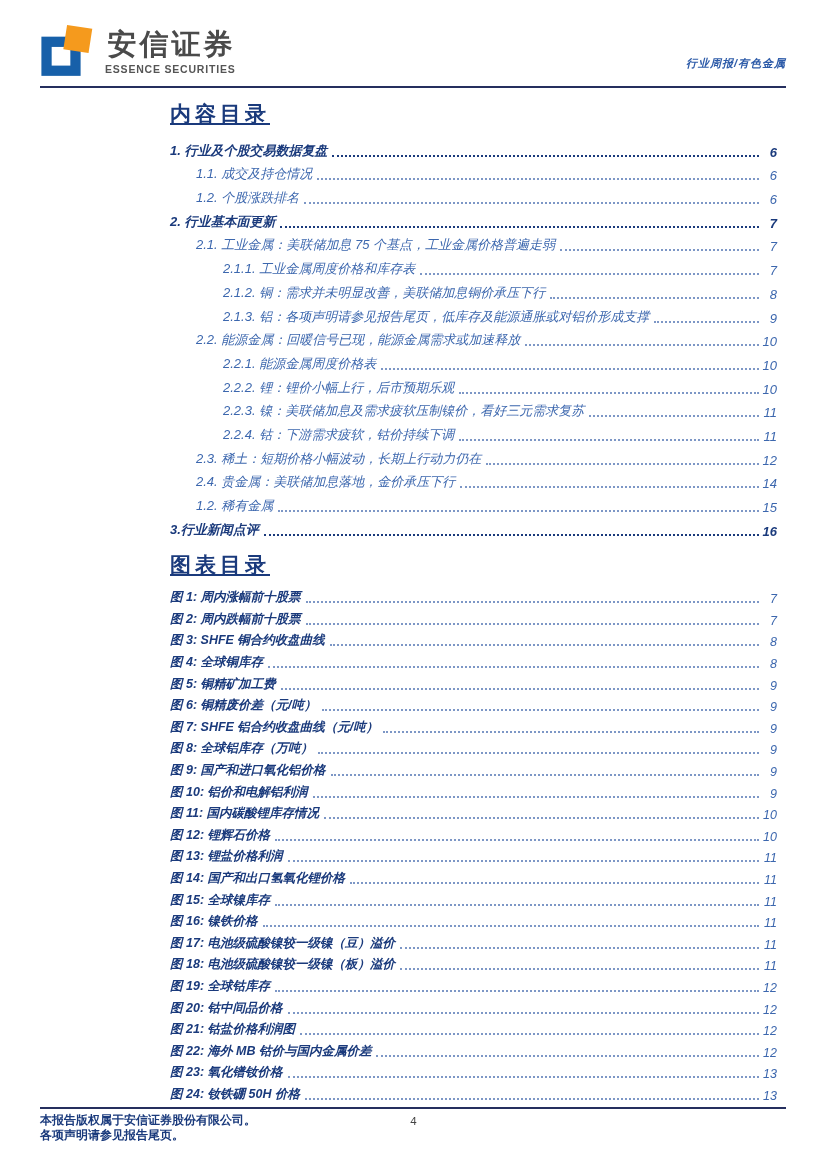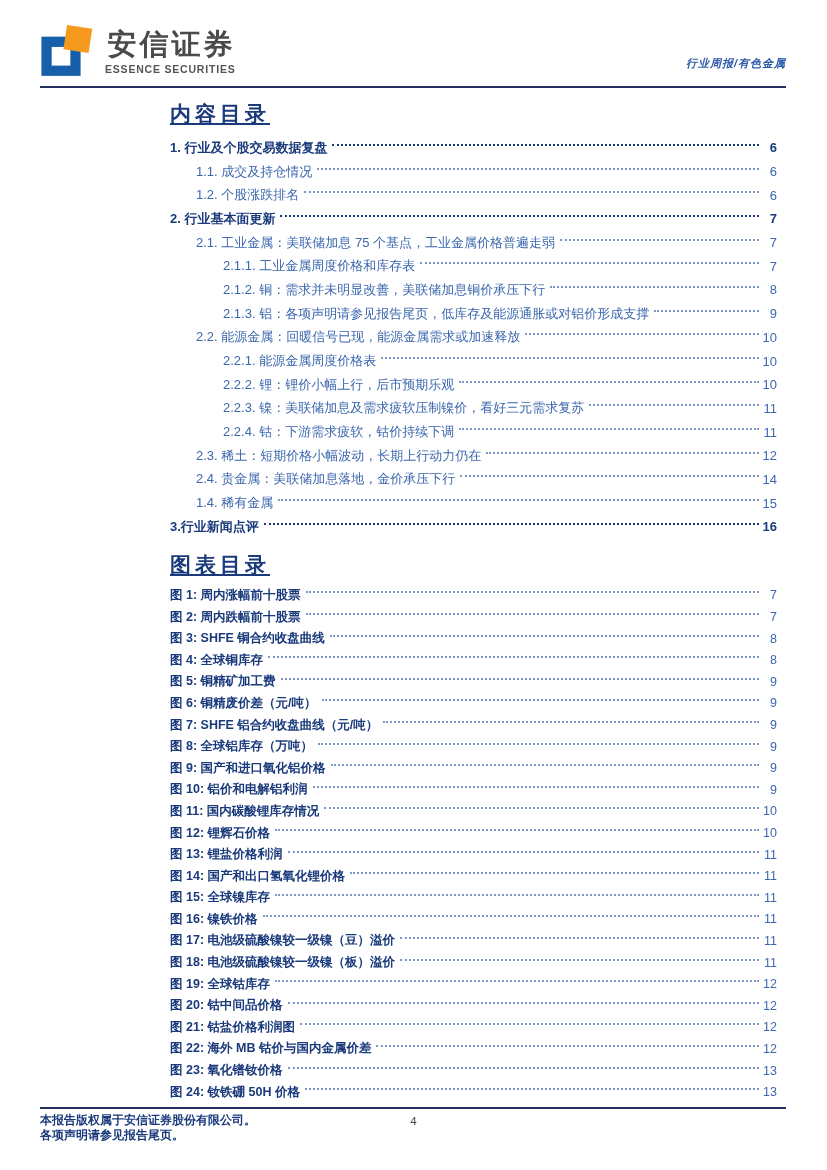--- a/index.html
+++ b/index.html
@@ -19,21 +19,21 @@
   .logo-mark{width:56px;height:58px;display:block;}
   .brand-text{margin-left:9px;}
   .brand-cn{font-size:29px;font-weight:700;color:#4a4a4a;letter-spacing:3px;line-height:1;margin-top:6px;}
   .brand-en{font-size:10.5px;font-weight:700;color:#555;letter-spacing:0.8px;margin-top:4px;}
   .report-type{position:absolute;right:41px;top:56px;font-size:11px;font-weight:700;font-style:italic;color:#2d5ba9;letter-spacing:1px;}
   .header-rule{position:absolute;left:40px;right:41px;top:86px;height:2px;background:var(--rule);}
   
   main{position:absolute;left:170px;right:50px;top:103px;}
   .toc-title{font-size:21px;font-weight:800;color:var(--navy);letter-spacing:4px;line-height:21px;margin:0 0 12px 0;text-decoration:underline;}
   .fig-title{margin-top:15px;margin-bottom:10px;}
-  .row{display:flex;align-items:center;height:23.7px;font-size:13px;color:var(--blue);}
+  .row{display:flex;align-items:flex-end;height:23.7px;font-size:13px;color:var(--blue);font-style:italic;}
   .row .lab{white-space:nowrap;}
   .row .dots{flex:1;margin:0 3px 0 5px;border-bottom:2px dotted var(--dots);transform:translateY(-3px);min-width:10px;}
   .row .pg{min-width:15px;text-align:right;}
   .lvl2{padding-left:26px;}
   .lvl3{padding-left:53px;}
   .b{color:var(--navy);font-weight:700;}
   .b .dots{border-bottom-color:var(--navy);}
   .fig{height:21.6px;font-size:12.5px;}
   .fig .lab{color:var(--navy);font-weight:700;}
   
@@ -131,21 +131,21 @@
           <span class="lab">2.3. 稀土：短期价格小幅波动，长期上行动力仍在</span>
           <span class="dots"></span>
           <span class="pg">12</span>
         </div>
         <div class="row lvl2">
           <span class="lab">2.4. 贵金属：美联储加息落地，金价承压下行</span>
           <span class="dots"></span>
           <span class="pg">14</span>
         </div>
         <div class="row lvl2">
-          <span class="lab">1.4. 稀有金属</span>
+          <span class="lab">1.2. 稀有金属</span>
           <span class="dots"></span>
           <span class="pg">15</span>
         </div>
         <div class="row lvl1 b">
           <span class="lab">3.行业新闻点评</span>
           <span class="dots"></span>
           <span class="pg">16</span>
         </div>
       </div>
 

